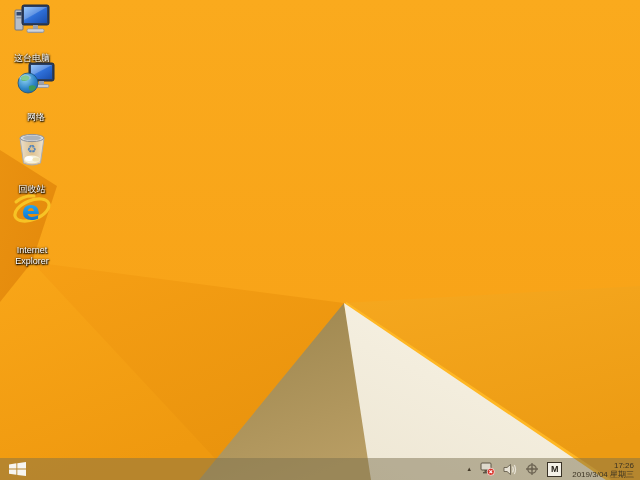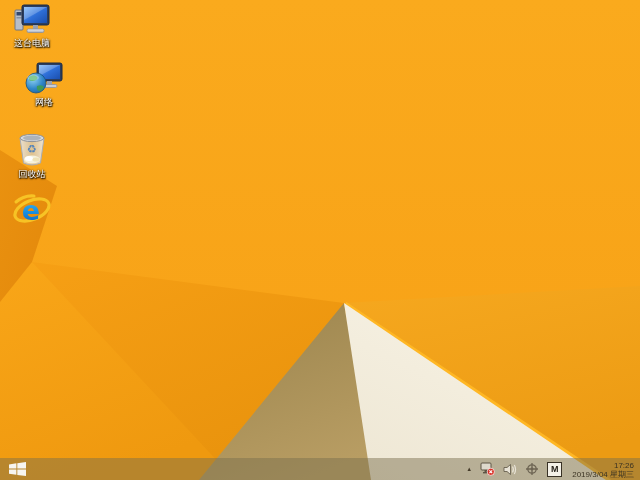--- a/index.html
+++ b/index.html
@@ -9,26 +9,26 @@
     background:#f8a318;
   }
   #wallpaper{position:absolute;left:0;top:0;width:640px;height:480px;}
   
   .desk-icon{
     position:absolute;width:64px;display:flex;flex-direction:column;
     align-items:center;cursor:default;
   }
   .desk-icon .glyph{flex:0 0 auto;}
   .desk-icon .lbl{
-    margin-top:1px;max-width:62px;text-align:center;
+    margin-top:16px;max-width:62px;text-align:center;
     font-size:9px;line-height:11px;color:#ffffff;
     text-shadow:0 1px 2px rgba(0,0,0,.95),0 0 2px rgba(0,0,0,.75),1px 1px 1px rgba(0,0,0,.8);
   }
   #icon-this-pc{left:0px;top:3px;}
-  #icon-network{left:12px;top:62px;justify-content:space-between;}
+  #icon-network{left:4px;top:62px;justify-content:space-between;}
   #icon-recycle{left:0px;top:132px;}
   #icon-ie{left:0px;top:193px;}
   
   #taskbar{
     position:absolute;left:0;bottom:0;width:640px;height:22px;
     background:rgba(122,110,78,0.48);
     display:flex;align-items:center;
   }
   #start-button{
     width:34px;height:22px;display:flex;align-items:center;justify-content:center;
@@ -172,20 +172,21 @@
           <stop offset="0.55" stop-color="#1a8fe0"></stop>
           <stop offset="1" stop-color="#0b5fc0"></stop>
       </linearGradient>
     </defs>
     <g transform="rotate(-22 20 17)">
       <ellipse cx="20" cy="17" rx="18" ry="9.5" fill="none" stroke="#f7c325" stroke-width="3.2"></ellipse>
     </g>
     <text x="19" y="27" text-anchor="middle" font-family="'DejaVu Sans',sans-serif" font-size="27" font-weight="bold" fill="url(#eblue)">e</text>
     <path d="M4,9 Q12,2 22,3" fill="none" stroke="#f7c325" stroke-width="3" stroke-linecap="round"></path>
   </svg>
+  <div class="lbl">Internet Explorer</div>
 </div>
 
 <div id="taskbar">
   <div id="start-button" title="">
     <svg width="17" height="14" viewBox="0 0 17 14">
       <path d="M0,2.4 L7.4,1.35 L7.4,6.6 L0,6.6 Z" fill="#f7f5f0"></path>
       <path d="M8.3,1.2 L17,0 L17,6.6 L8.3,6.6 Z" fill="#f7f5f0"></path>
       <path d="M0,7.5 L7.4,7.5 L7.4,12.75 L0,11.7 Z" fill="#f7f5f0"></path>
       <path d="M8.3,7.5 L17,7.5 L17,14 L8.3,12.9 Z" fill="#f7f5f0"></path>
     </svg>

